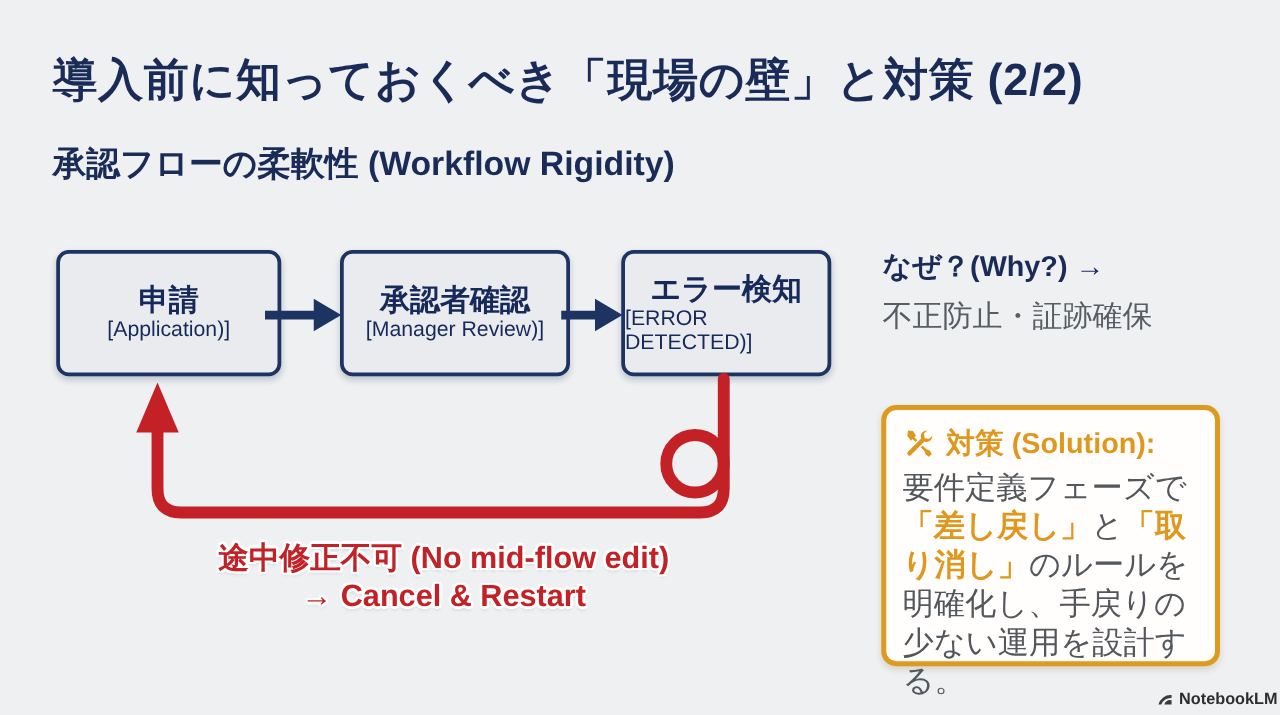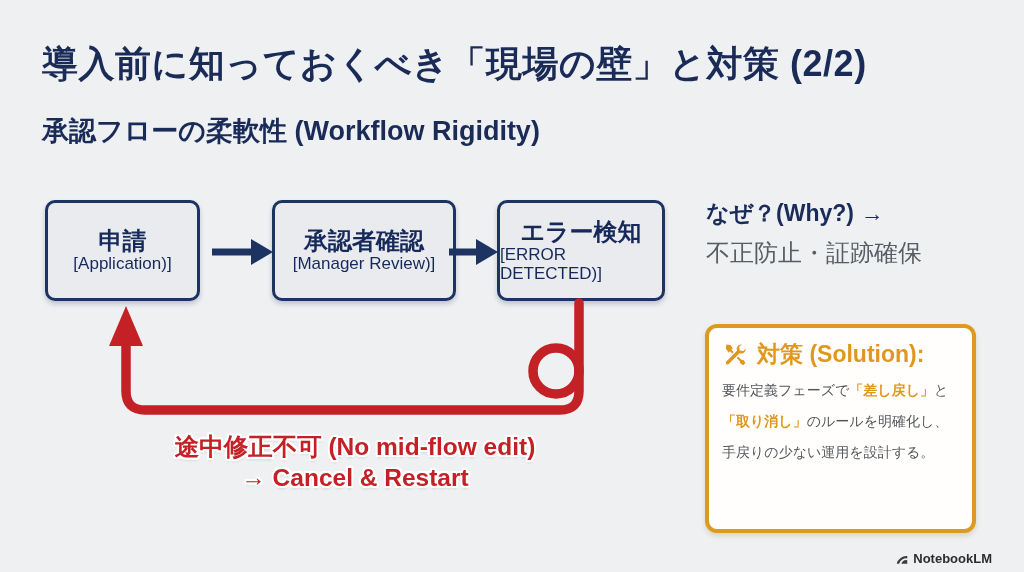--- a/index.html
+++ b/index.html
@@ -29,21 +29,21 @@
     background: #e9ebee;
     border: 3.5px solid #1d3462;
     border-radius: 10px;
     box-shadow: 0 3px 5px rgba(25,35,70,0.22);
     display: flex; flex-direction: column;
     align-items: center; justify-content: center;
     gap: 1px;
   }
   .flow-box .main { font-size: 24px; font-weight: 800; color: #16295a; line-height: 1.15; }
   .flow-box .sub  { font-size: 17px; font-weight: 400; color: #16295a; line-height: 1.1; }
-  #box1 { left: 45px;  width: 155px; }
+  #box1 { left: 45px;  width: 180px; }
   #box2 { left: 272px; width: 184px; }
   #box3 { left: 497px; width: 168px; }
 
   svg.overlay { left: 0; top: 0; pointer-events: none; }
 
   
   .loop-caption {
     left: 45px; top: 431px; width: 620px;
     text-align: center; color: #c32126;
     font-weight: 800; font-size: 24.5px; line-height: 31px;
@@ -63,26 +63,26 @@
   .solution {
     left: 705px; top: 324px; width: 271px; height: 209px;
     background: #fffefc;
     border: 4px solid #de9a1f;
     border-radius: 12px;
     box-shadow: 0 3px 5px rgba(120,90,20,0.18);
     padding: 11px 13px;
   }
   .solution .header { display: flex; align-items: center; gap: 8px; }
   .solution .header .label { font-size: 23px; font-weight: 800; color: #e0971e; white-space: nowrap; }
-  .solution .body { margin-top: 5px; font-size: 14px; line-height: 31px; color: #53575c; }
+  .solution .body { margin-top: 5px; font-size: 25px; line-height: 31px; color: #53575c; }
   .solution .body .hl { color: #e0971e; font-weight: 800; }
 
   
   .footer {
-    right: 32px; bottom: 6px;
+    right: 2px; bottom: 6px;
     display: flex; align-items: center; gap: 4px;
     color: #2d2d2d; font-size: 13px; font-weight: 700;
   }
 </style>
 </head>
 <body>
 
 <div class="abs title">導入前に知っておくべき「現場の壁」と対策 (2/2)</div>
 <div class="abs subtitle">承認フローの柔軟性 (Workflow Rigidity)</div>
 

